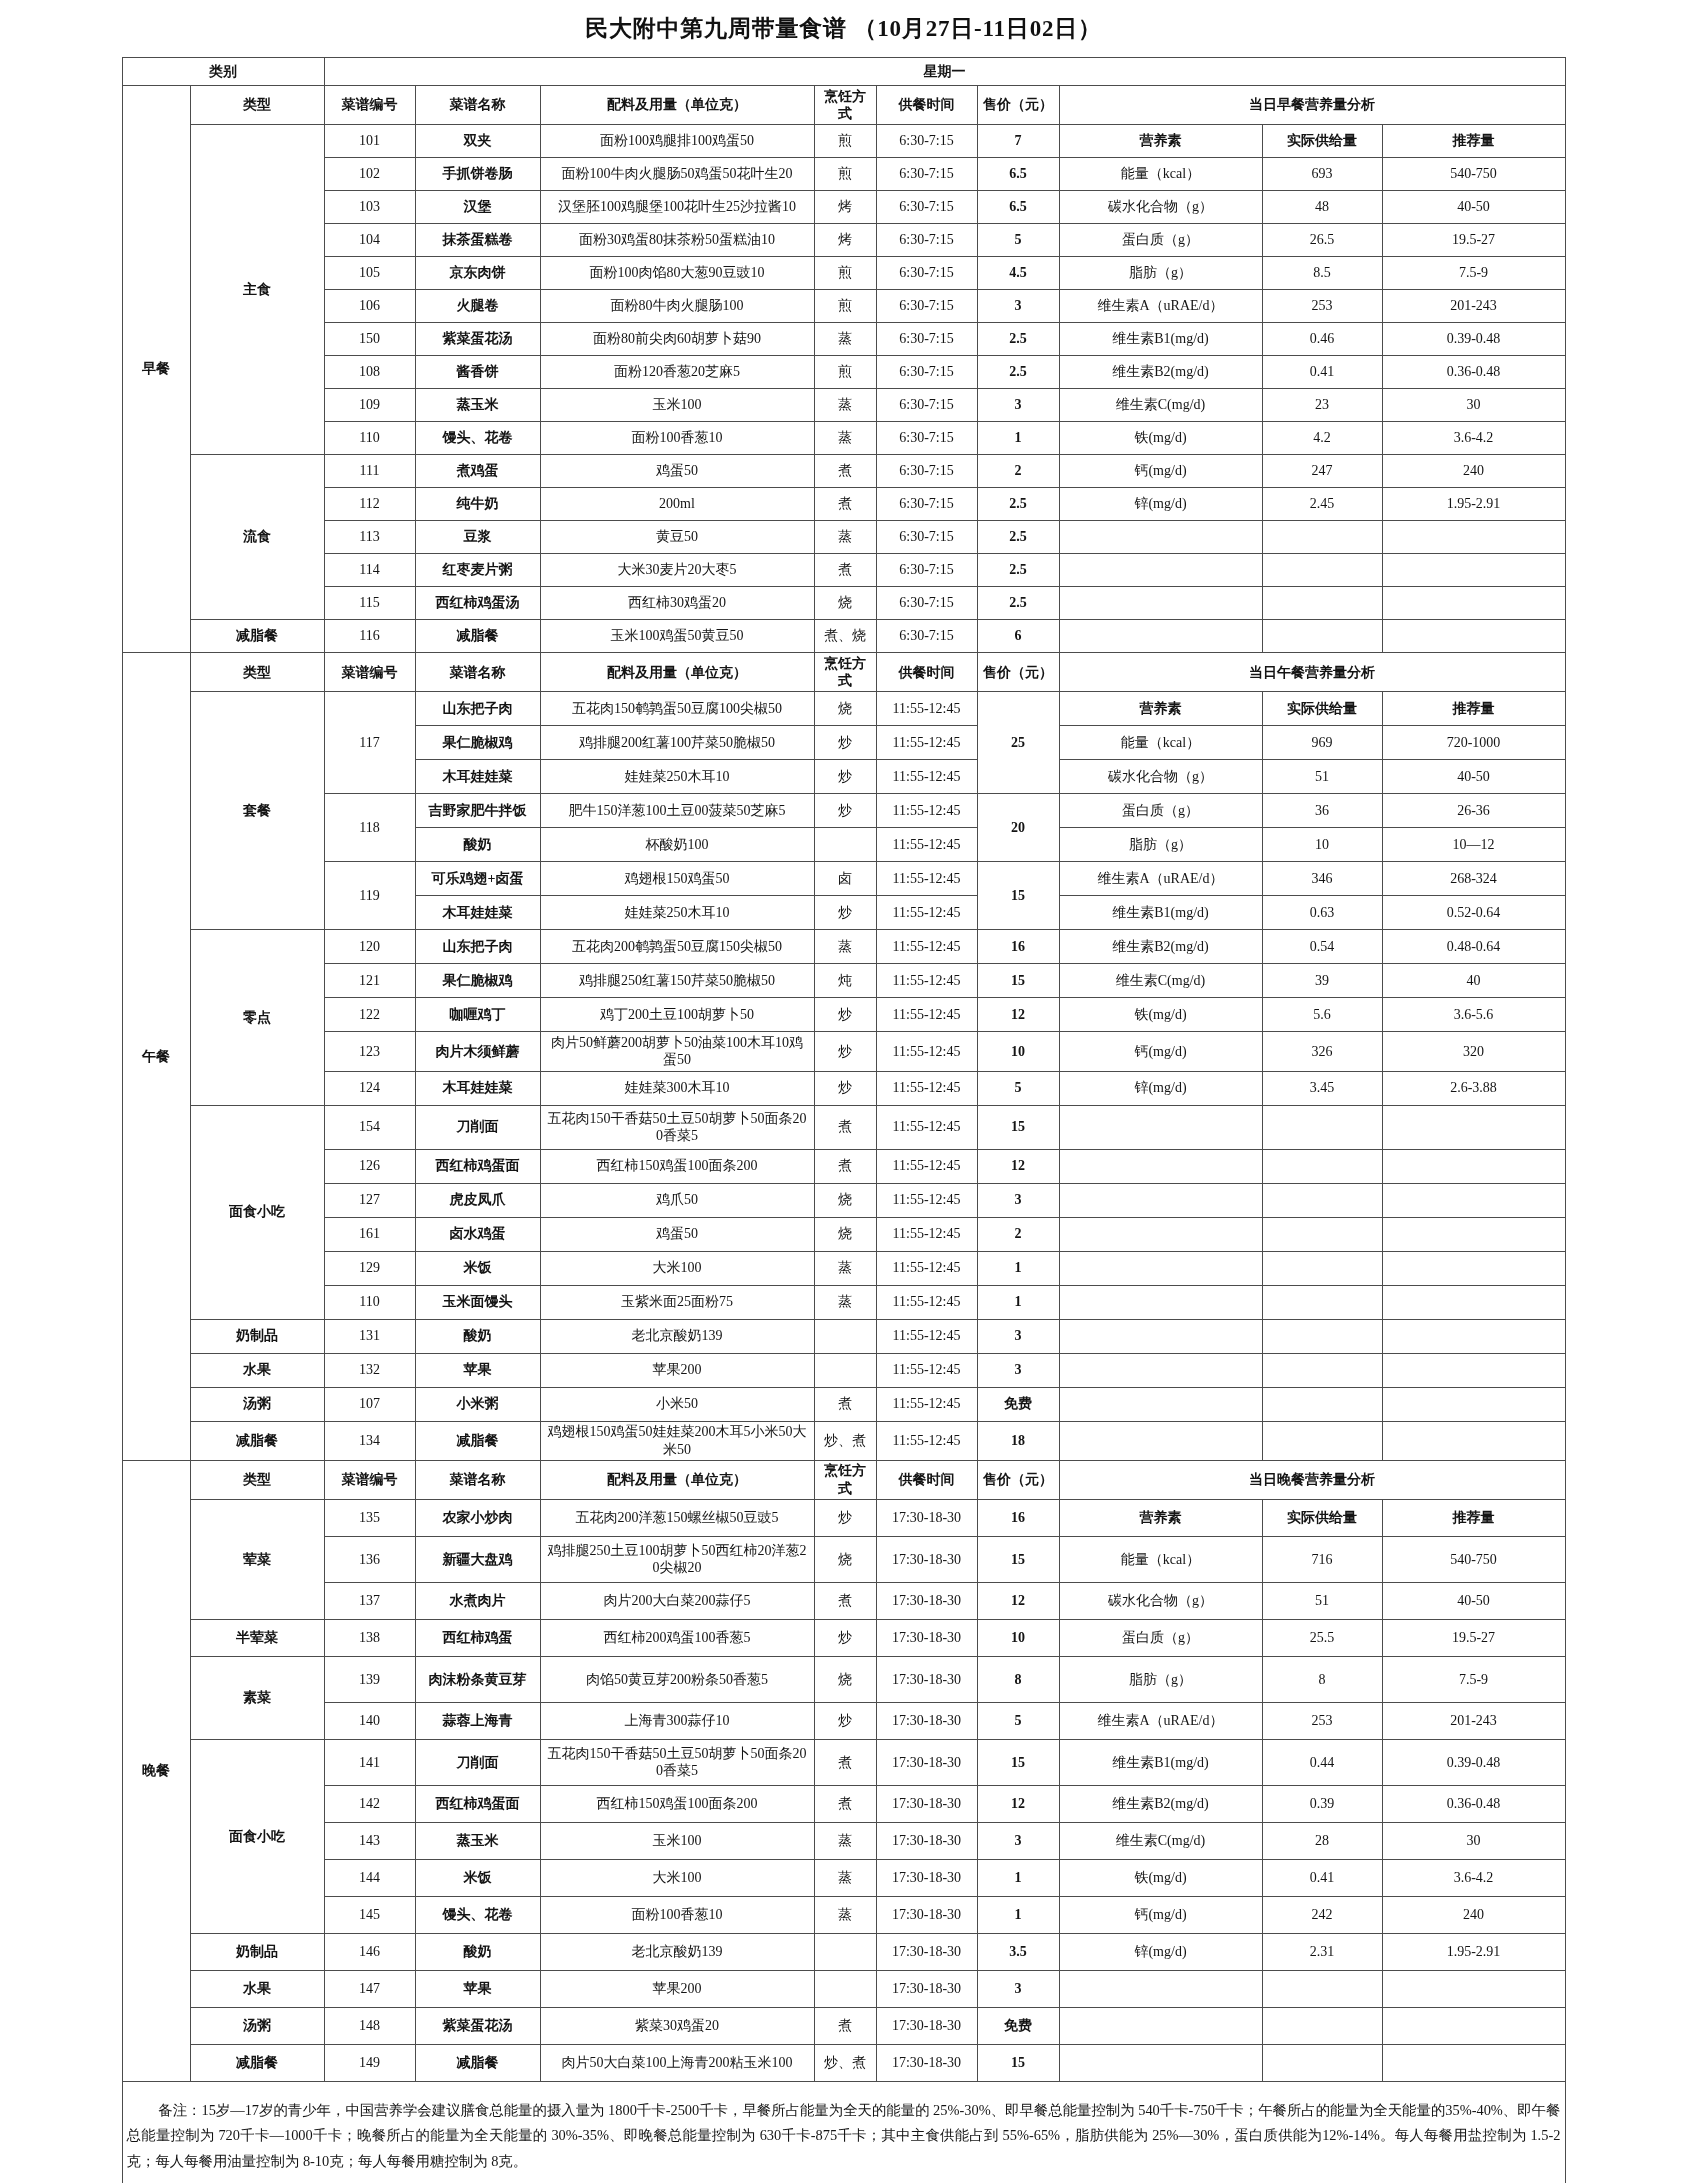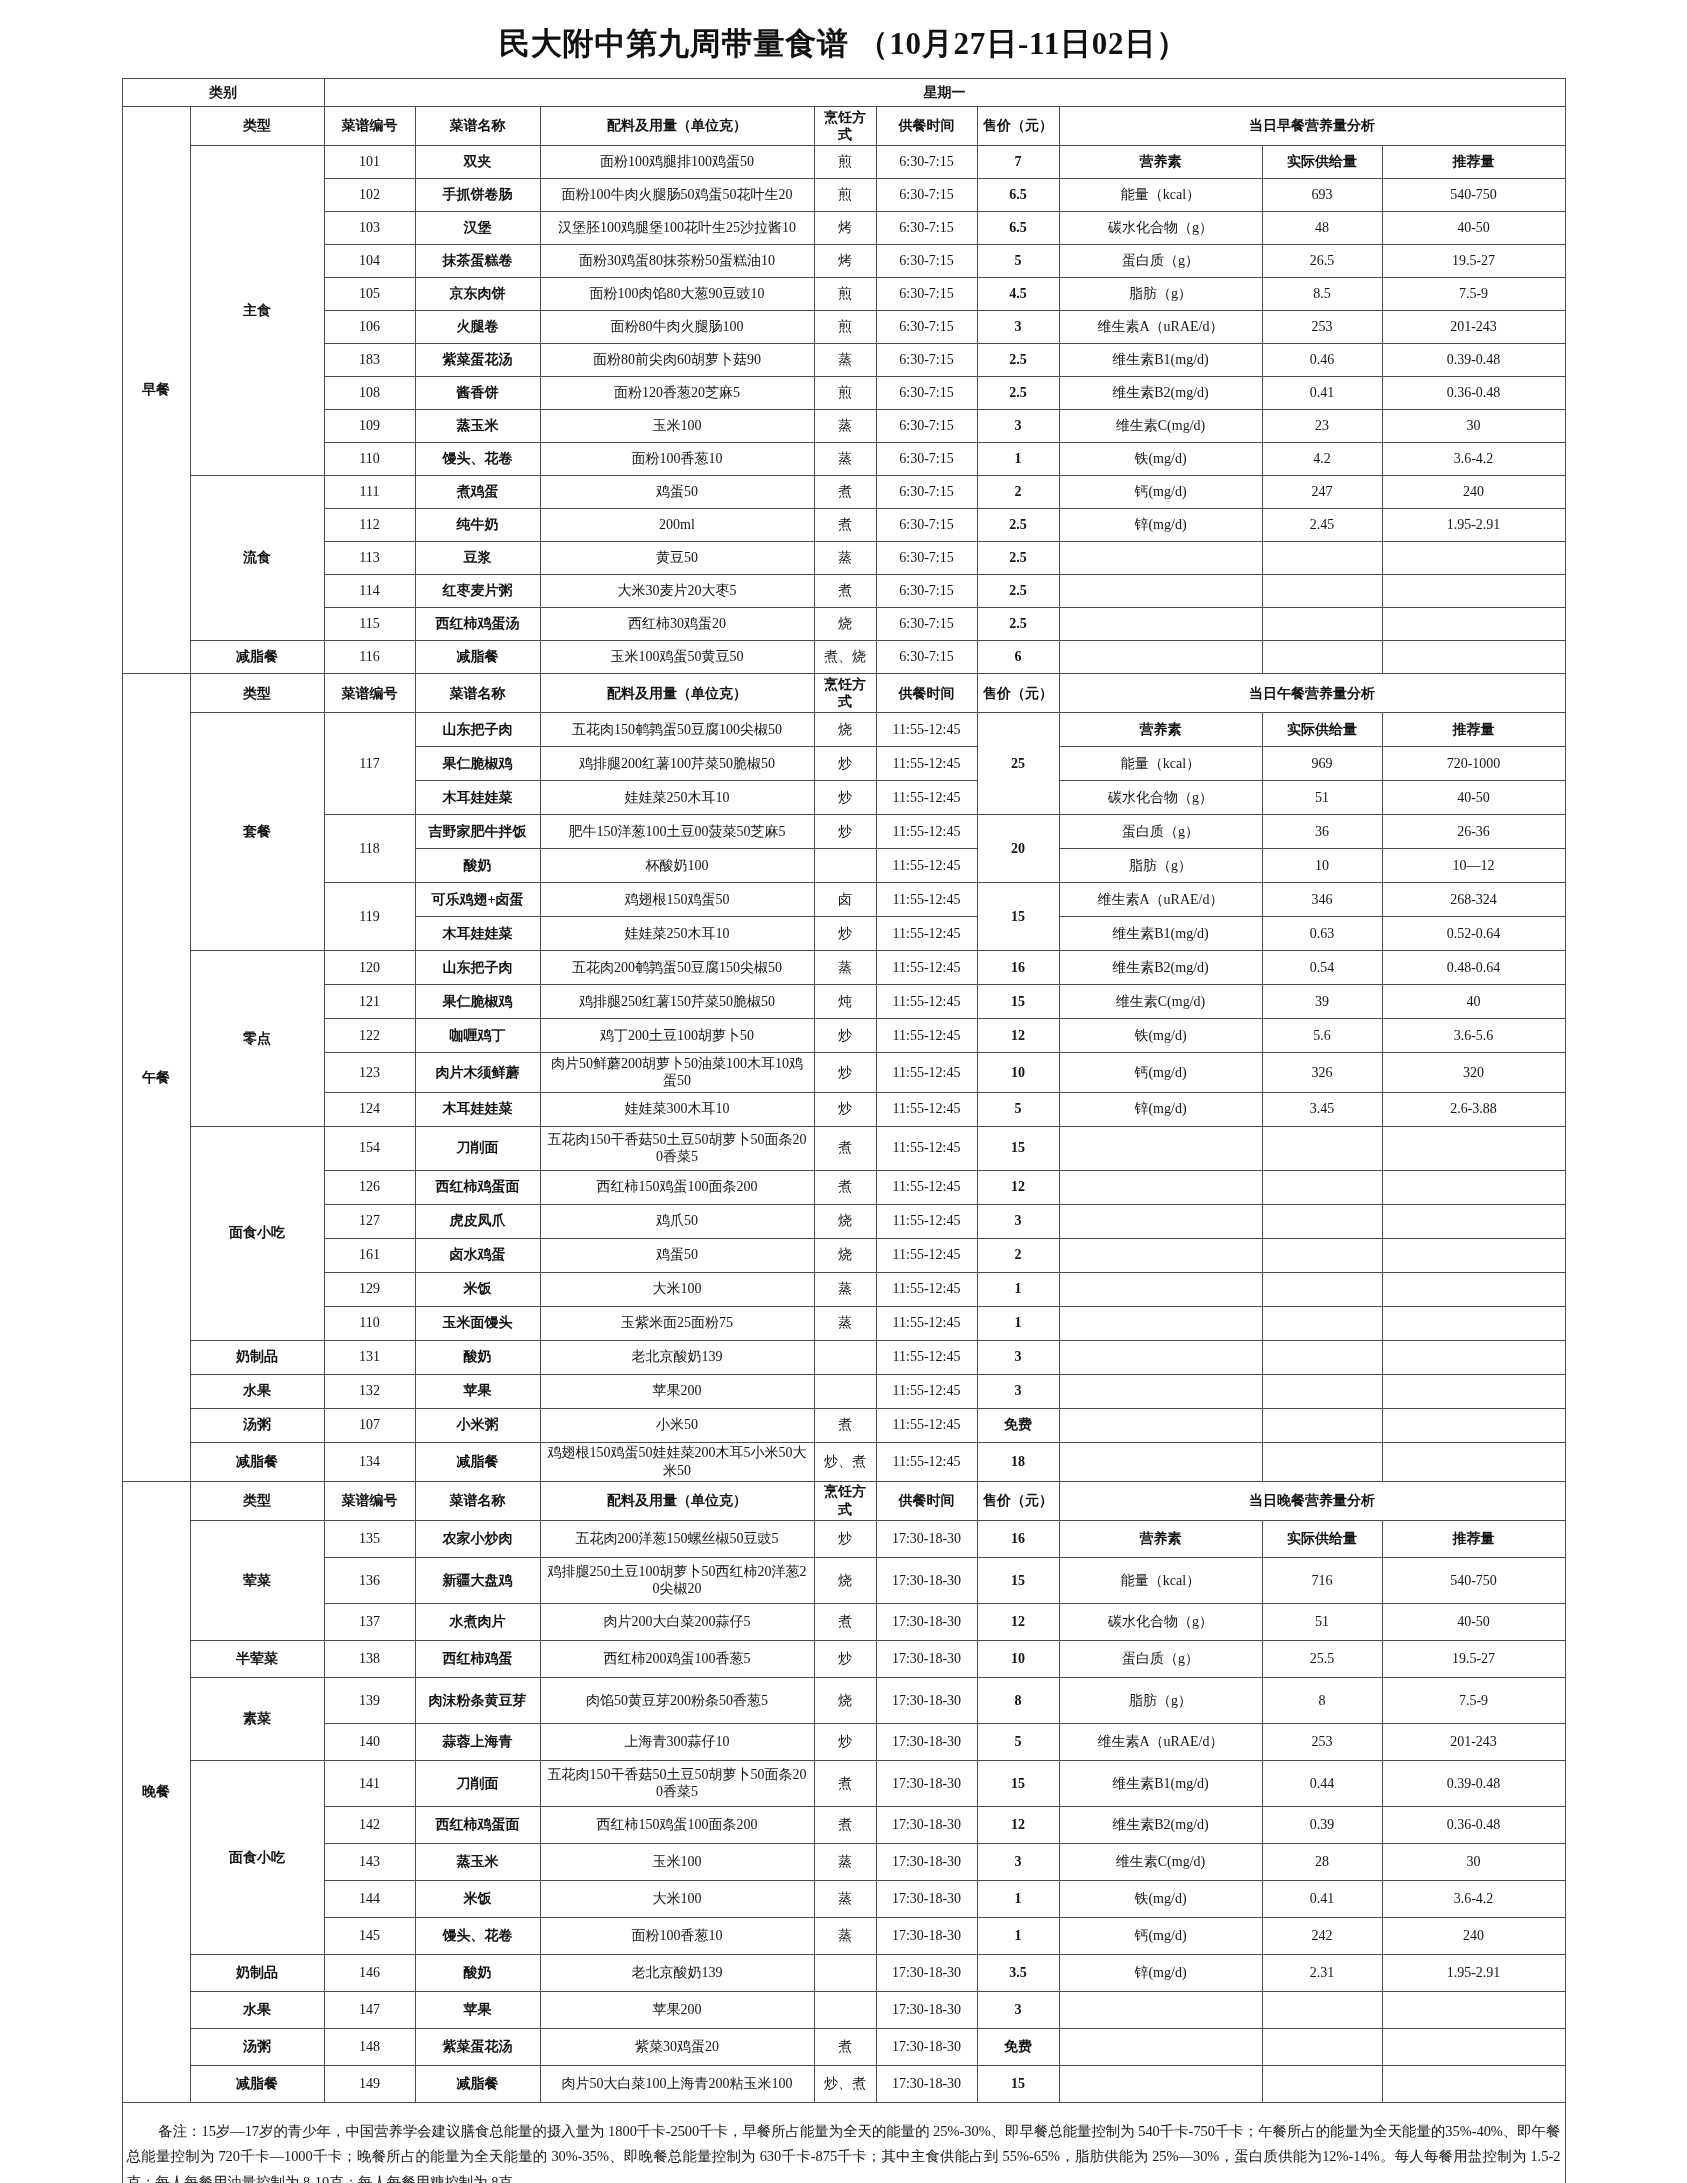--- a/index.html
+++ b/index.html
@@ -3,23 +3,23 @@
 <meta charset="utf-8">
 <style>
   html,body{margin:0;padding:0;background:#ffffff;}
   body{
     width:1687px;height:2183px;
     font-family:"Liberation Serif","DejaVu Serif",serif;
     color:#111;
   }
   .page-title{
     text-align:center;
-    font-size:31px;
+    font-size:23px;
     font-weight:bold;
-    padding-top:23px;
+    padding-top:13px;
     letter-spacing:0.8px;
   }
   table.menu{
     border-collapse:collapse;
     table-layout:fixed;
     width:1443px;
     margin:13px auto 0 auto;
     border:1.6px solid #2b2b2b;
   }
   table.menu td{
@@ -152,21 +152,21 @@
         <td class="b">火腿卷</td>
         <td class="ing">面粉80牛肉火腿肠100</td>
         <td>煎</td>
         <td>6:30-7:15</td>
         <td rowspan="1" class="price b">3</td>
         <td>维生素A（uRAE/d）</td>
         <td>253</td>
         <td>201-243</td>
       </tr>
       <tr class="bf">
-        <td rowspan="1">183</td>
+        <td rowspan="1">150</td>
         <td class="b">紫菜蛋花汤</td>
         <td class="ing">面粉80前尖肉60胡萝卜菇90</td>
         <td>蒸</td>
         <td>6:30-7:15</td>
         <td rowspan="1" class="price b">2.5</td>
         <td>维生素B1(mg/d)</td>
         <td>0.46</td>
         <td>0.39-0.48</td>
       </tr>
       <tr class="bf">

